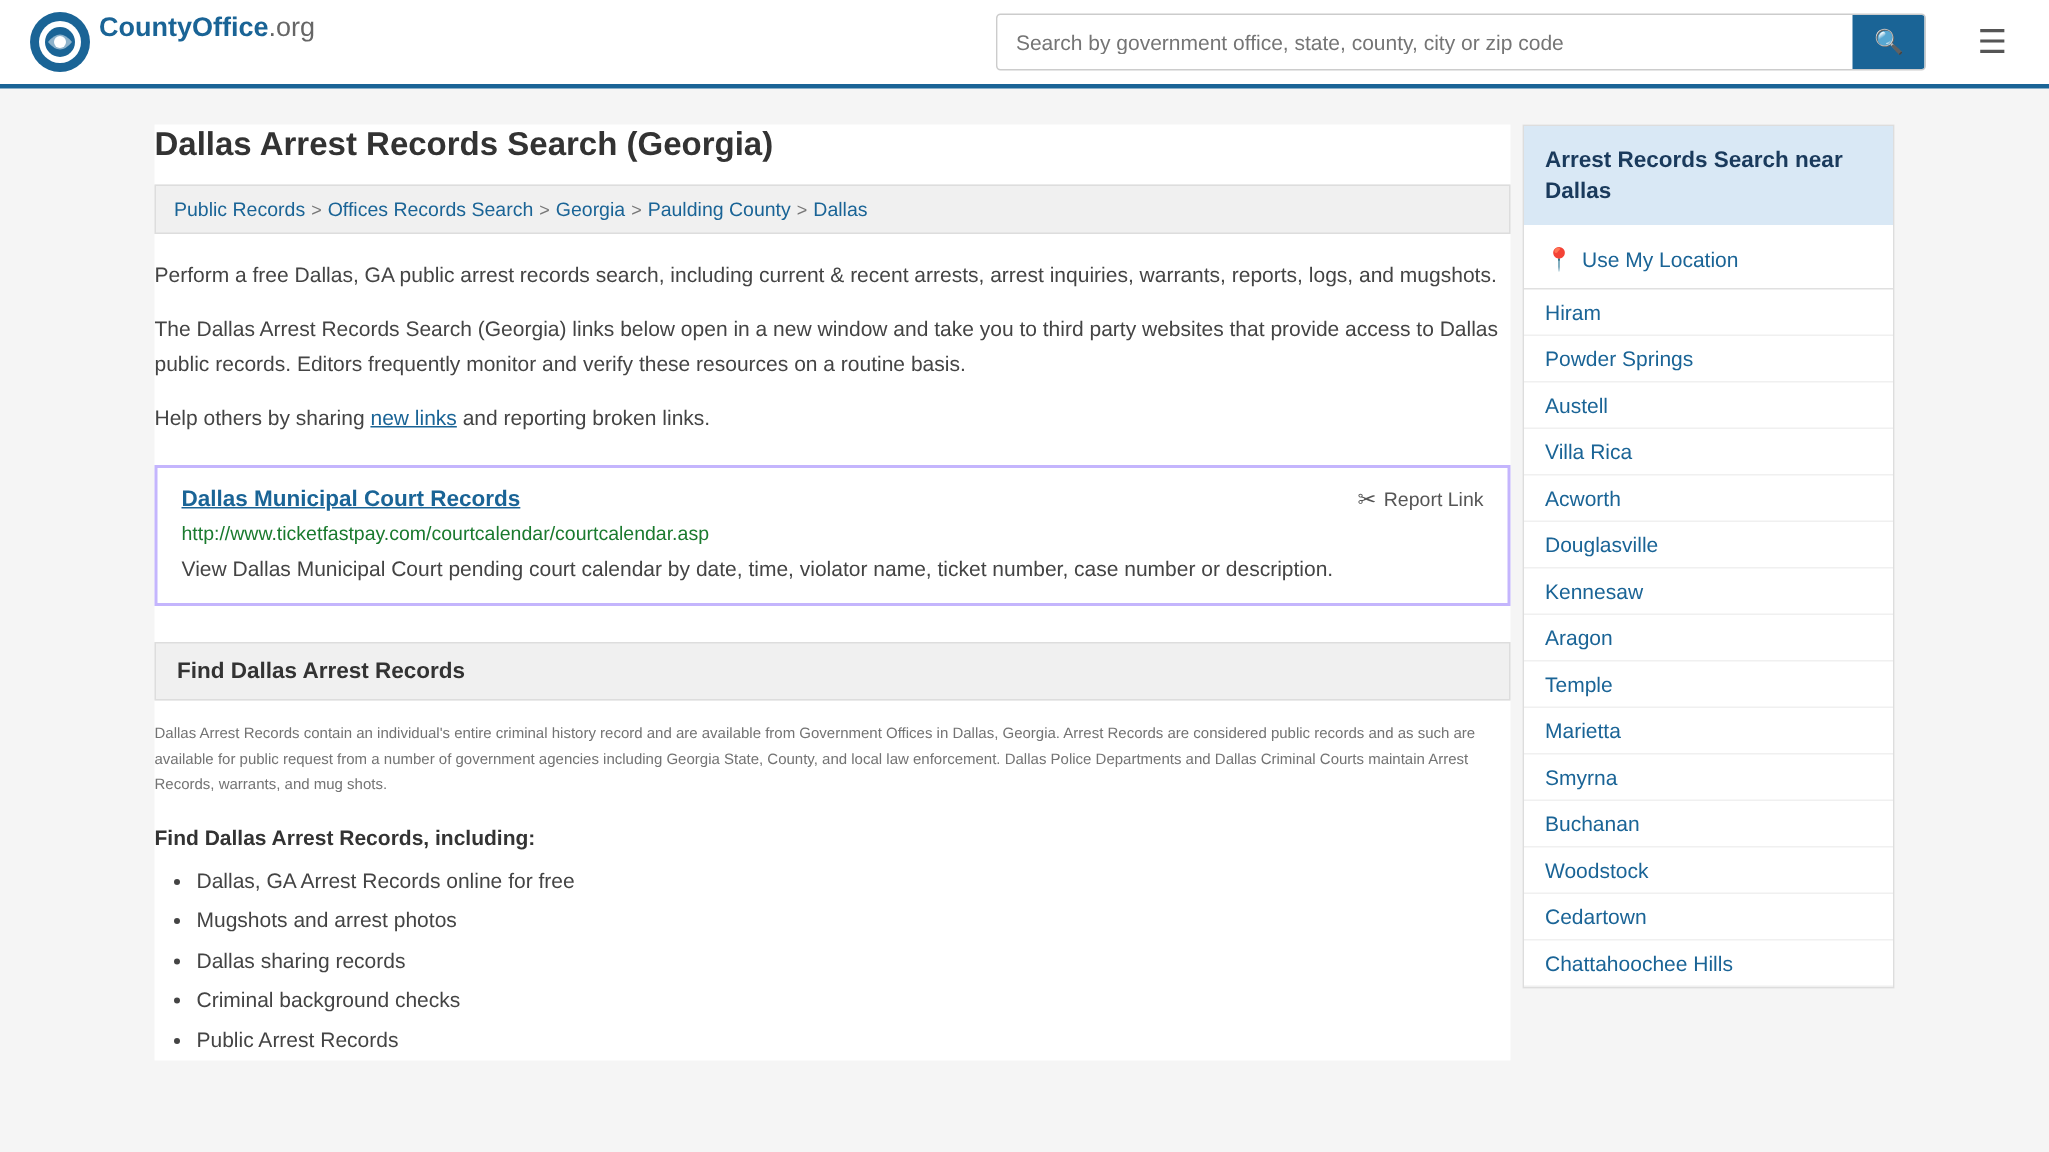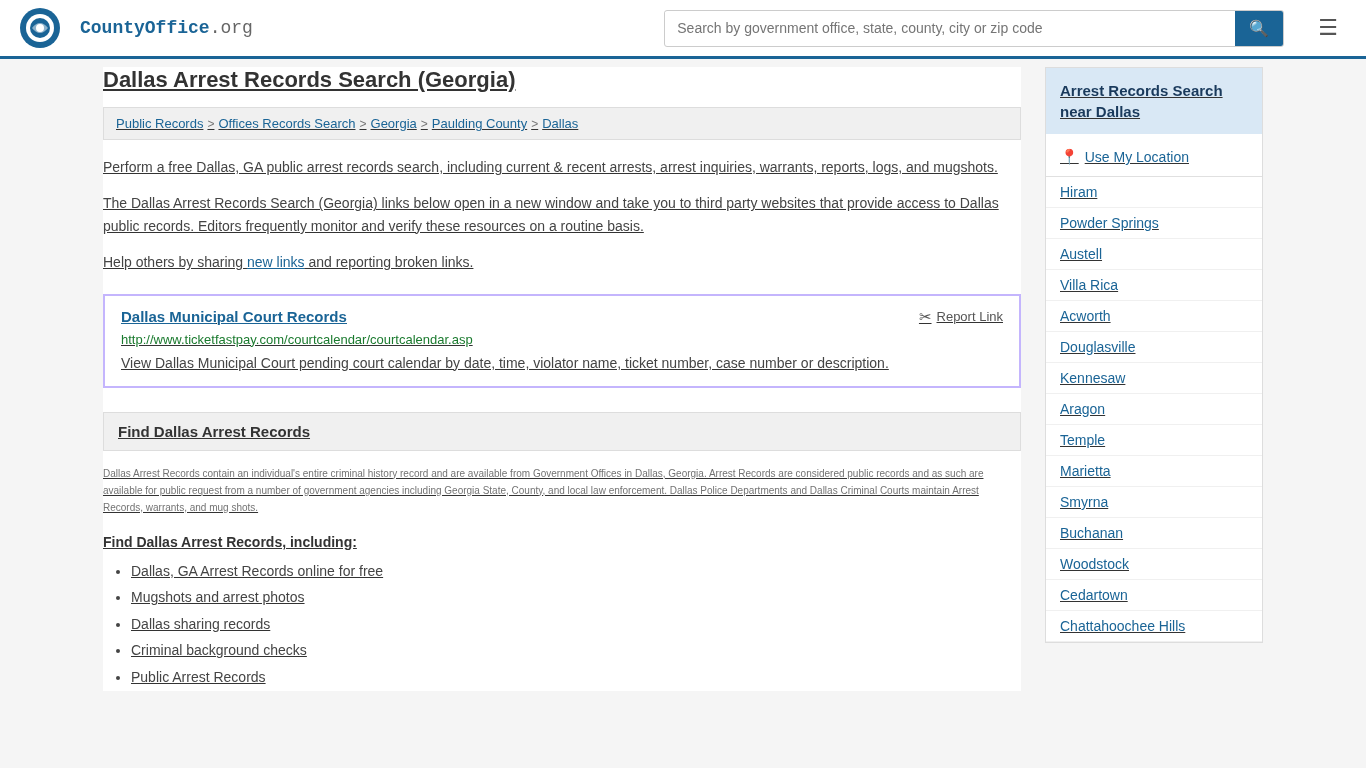--- a/index.html
+++ b/index.html
@@ -9,25 +9,23 @@
     #header {
       background: #fff;
       border-bottom: 3px solid #1a6496;
       padding: 8px 20px;
       display: flex;
       align-items: center;
       gap: 20px;
     }
     #logo-area {
       display: flex;
-      align-items: center;
-      gap: 20px;
+      gap: 6px;
       text-decoration: none;
       color: #333;
-      font-family: Liberation Mono, monospace;
     }
     #logo-icon {
       width: 40px;
       height: 40px;
     }
     #logo-text {
       font-size: 18px;
       font-weight: bold;
       color: #1a6496;
     }
@@ -67,32 +65,31 @@
       cursor: pointer;
       padding: 4px 8px;
       font-size: 22px;
       color: #555;
     }
 
     
     #main-container {
       max-width: 1200px;
       margin: 0 auto;
-      padding: 8px 20px;
-      display: flex;
-      gap: 24px;
-      text-decoration: underline;
+      padding: 24px 20px;
+      display: flex;
+      gap: 8px;
     }
     #content {
       flex: 1;
       background: #fff;
       padding: 0;
     }
     #sidebar {
-      width: 218px;
+      width: 248px;
       flex-shrink: 0;
     }
 
     
     #page-title {
       font-size: 22px;
       font-weight: bold;
       color: #333;
       margin-bottom: 14px;
     }

